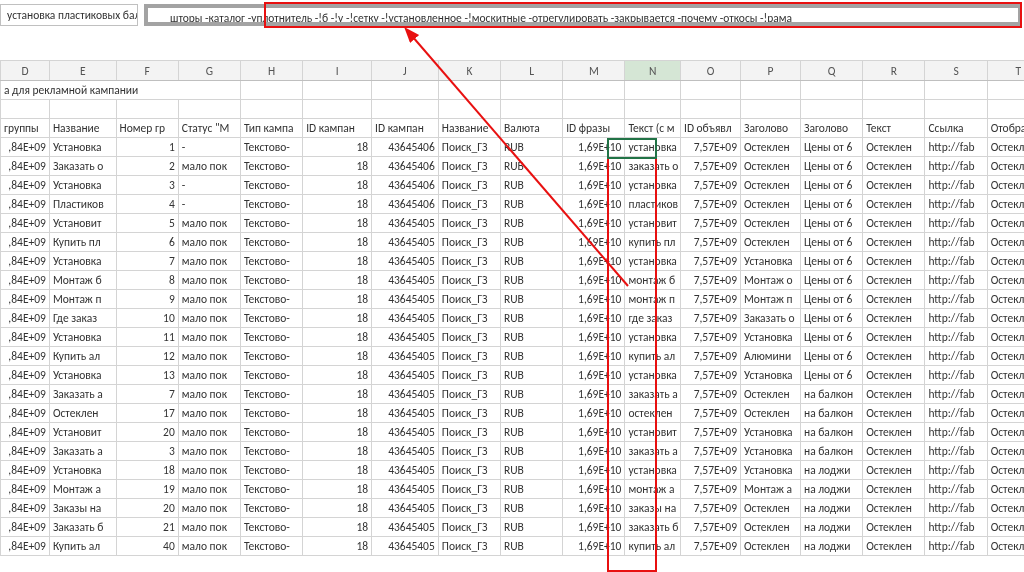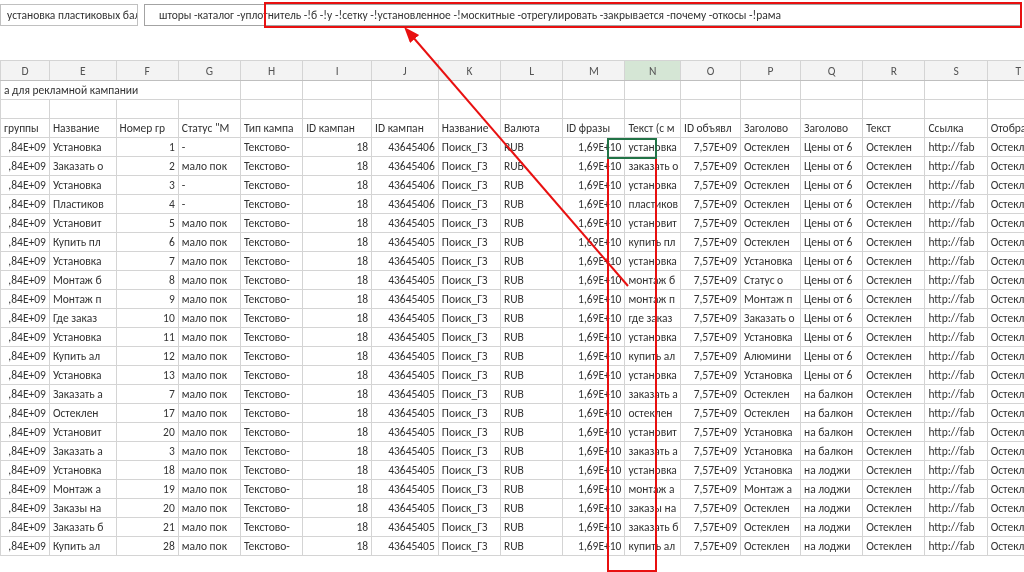--- a/index.html
+++ b/index.html
@@ -21,23 +21,23 @@
     background: #fff;
     padding: 3px 6px;
     font-size: 11.5px;
     white-space: nowrap;
     overflow: hidden;
   }
   .formula-bar {
     position: absolute;
     left: 144px; top: 4px; right: 2px;
     height: 22px;
-    border: 1px solid #a3a3a3;
+    border: 4px solid #a3a3a3;
     background: #fff;
-    padding: 3px 14px;
+    padding: 3px 22px;
     font-size: 11.5px;
     white-space: nowrap;
     overflow: hidden;
     color: #333;
   }
   .formula-highlight {
     position: absolute;
     left: 264px; top: 2px; right: 2px; height: 26px;
     border: 2px solid #e81010;
     pointer-events: none;
@@ -346,21 +346,21 @@
           <td class="num">8</td>
           <td>мало пок</td>
           <td>Текстово-</td>
           <td class="num">18</td>
           <td class="num">43645405</td>
           <td>Поиск_ГЗ</td>
           <td>RUB</td>
           <td class="num">1,69E+10</td>
           <td>монтаж б</td>
           <td class="num">7,57E+09</td>
-          <td>Статус о</td>
+          <td>Монтаж о</td>
           <td>Цены от 6</td>
           <td>Остеклен</td>
           <td>http://fab</td>
           <td>Остеклен</td>
         </tr>
         <tr>
           <td class="num">,84E+09</td>
           <td>Монтаж п</td>
           <td class="num">9</td>
           <td>мало пок</td>
@@ -602,21 +602,21 @@
           <td class="num">7,57E+09</td>
           <td>Остеклен</td>
           <td>на лоджи</td>
           <td>Остеклен</td>
           <td>http://fab</td>
           <td>Остеклен</td>
         </tr>
         <tr>
           <td class="num">,84E+09</td>
           <td>Купить ал</td>
-          <td class="num">28</td>
+          <td class="num">40</td>
           <td>мало пок</td>
           <td>Текстово-</td>
           <td class="num">18</td>
           <td class="num">43645405</td>
           <td>Поиск_ГЗ</td>
           <td>RUB</td>
           <td class="num">1,69E+10</td>
           <td>купить ал</td>
           <td class="num">7,57E+09</td>
           <td>Остеклен</td>

